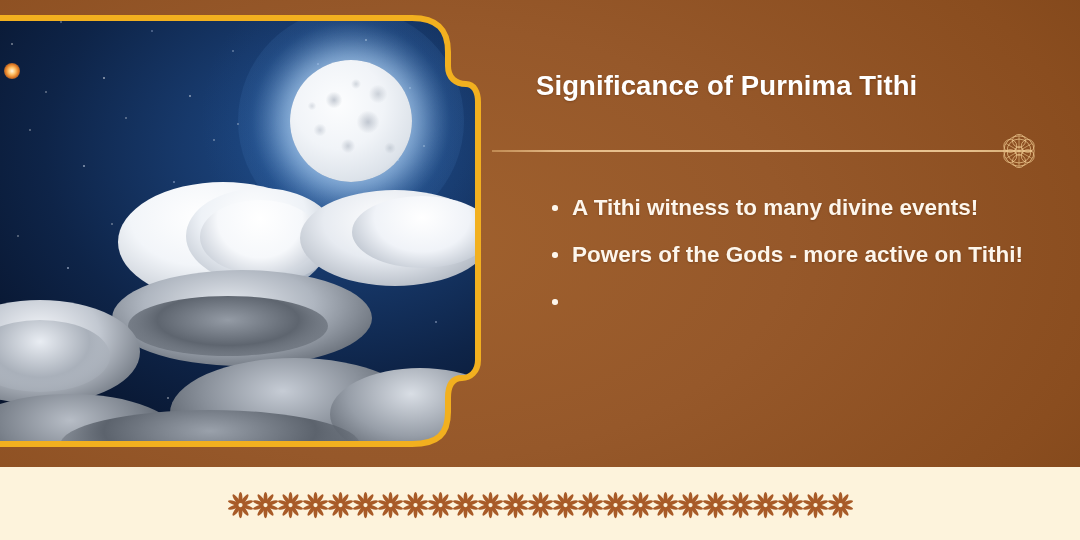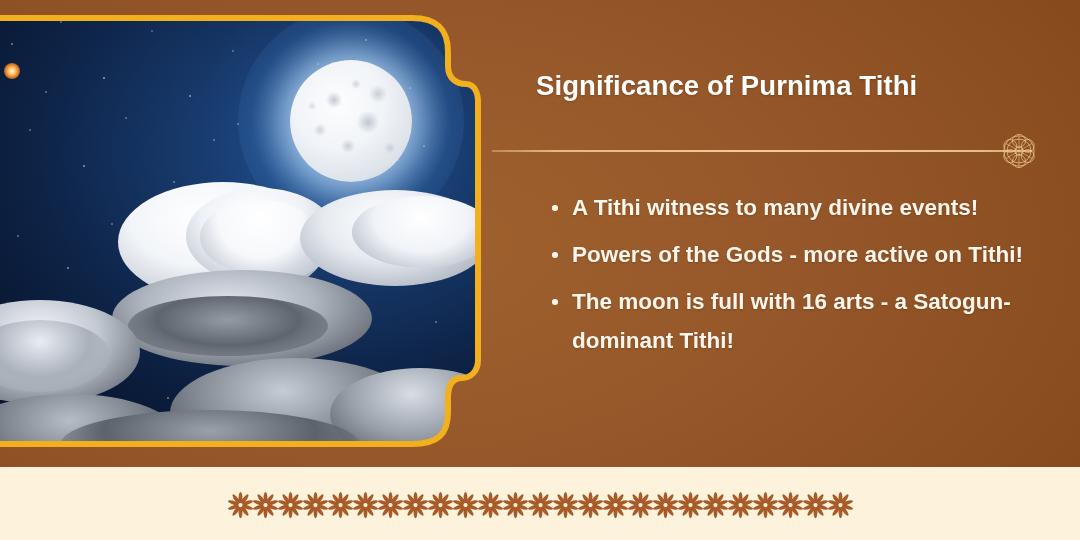--- a/index.html
+++ b/index.html
@@ -282,21 +282,20 @@
       <li>
         <span class="dot"></span>
         <span>A Tithi witness to many divine events!</span>
       </li>
       <li>
         <span class="dot"></span>
         <span>Powers of the Gods - more active on Tithi!</span>
       </li>
       <li>
         <span class="dot"></span>
-        <span>The moon is full with 16 arts - a Satogun-dominant Tithi!</span>
       </li>
     </ul>
   </div>
 
   <div id="cream-band"></div>
   <div id="flower-border">
     <div id="flower-row">
         <svg class="flower" viewBox="0 0 40 40">
           <g fill="#A85B28">
             <ellipse cx="20" cy="9.5" rx="3.1" ry="10.5" transform="rotate(0 20 20)"></ellipse>

